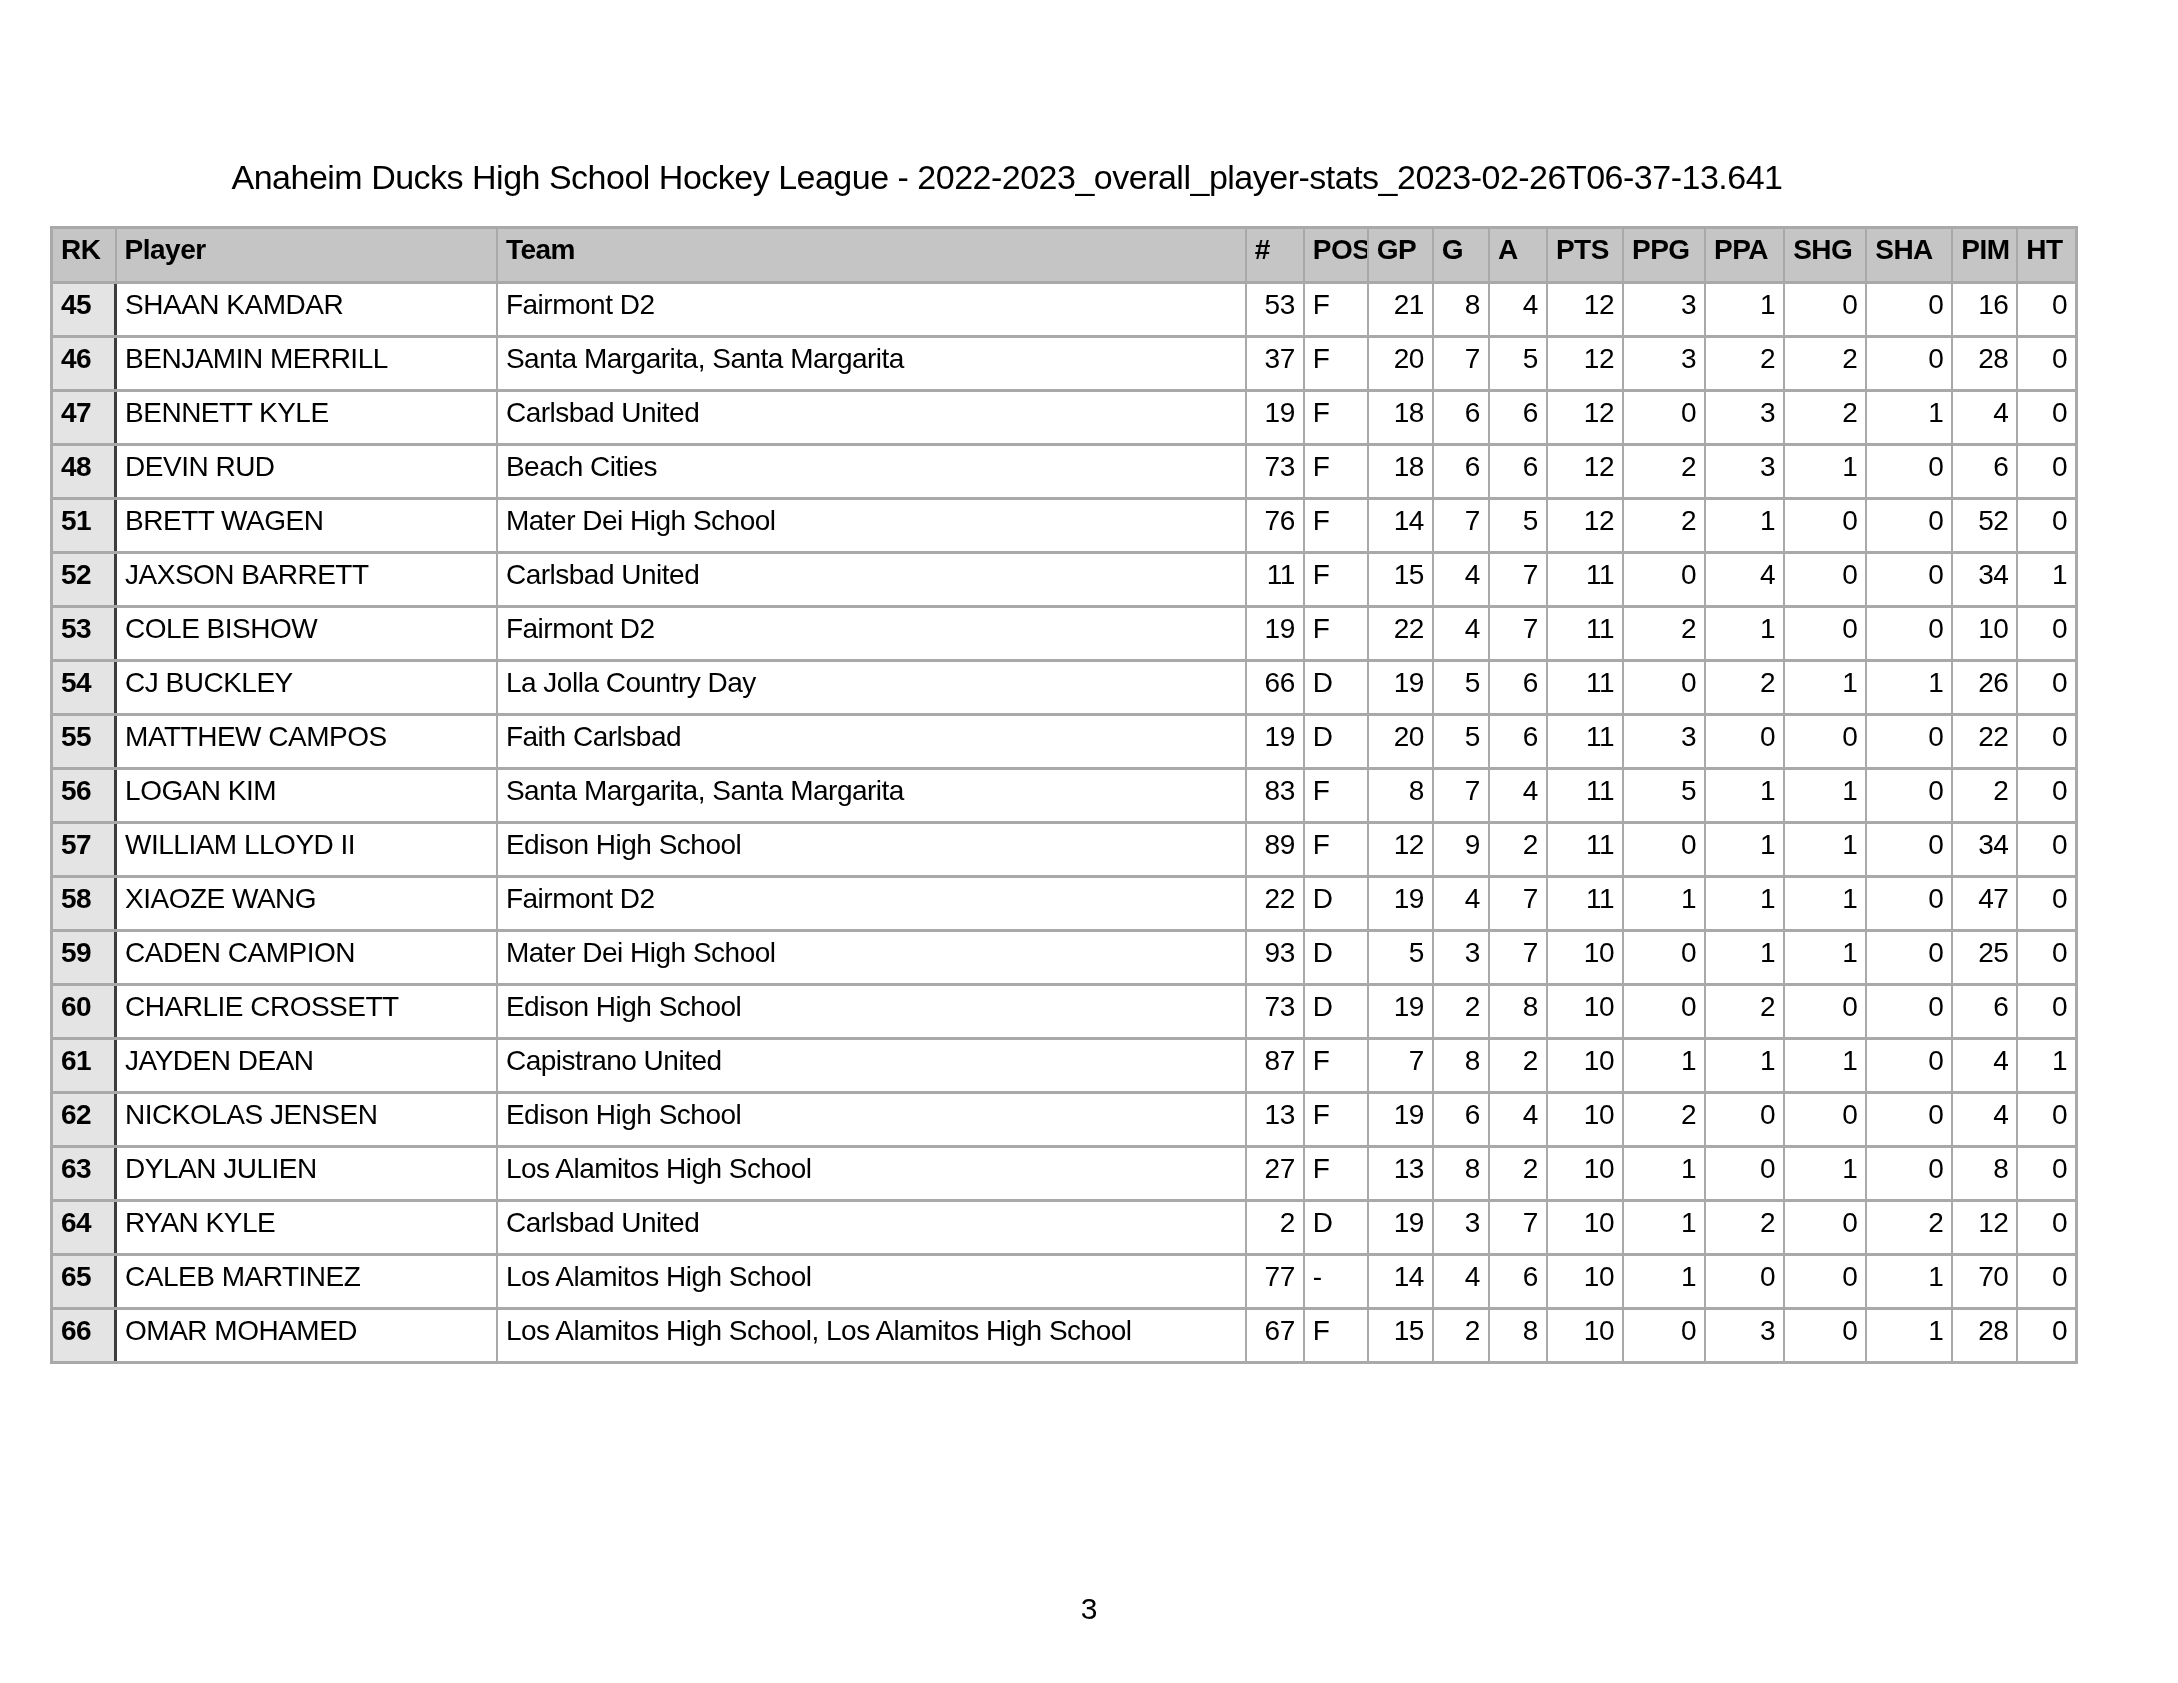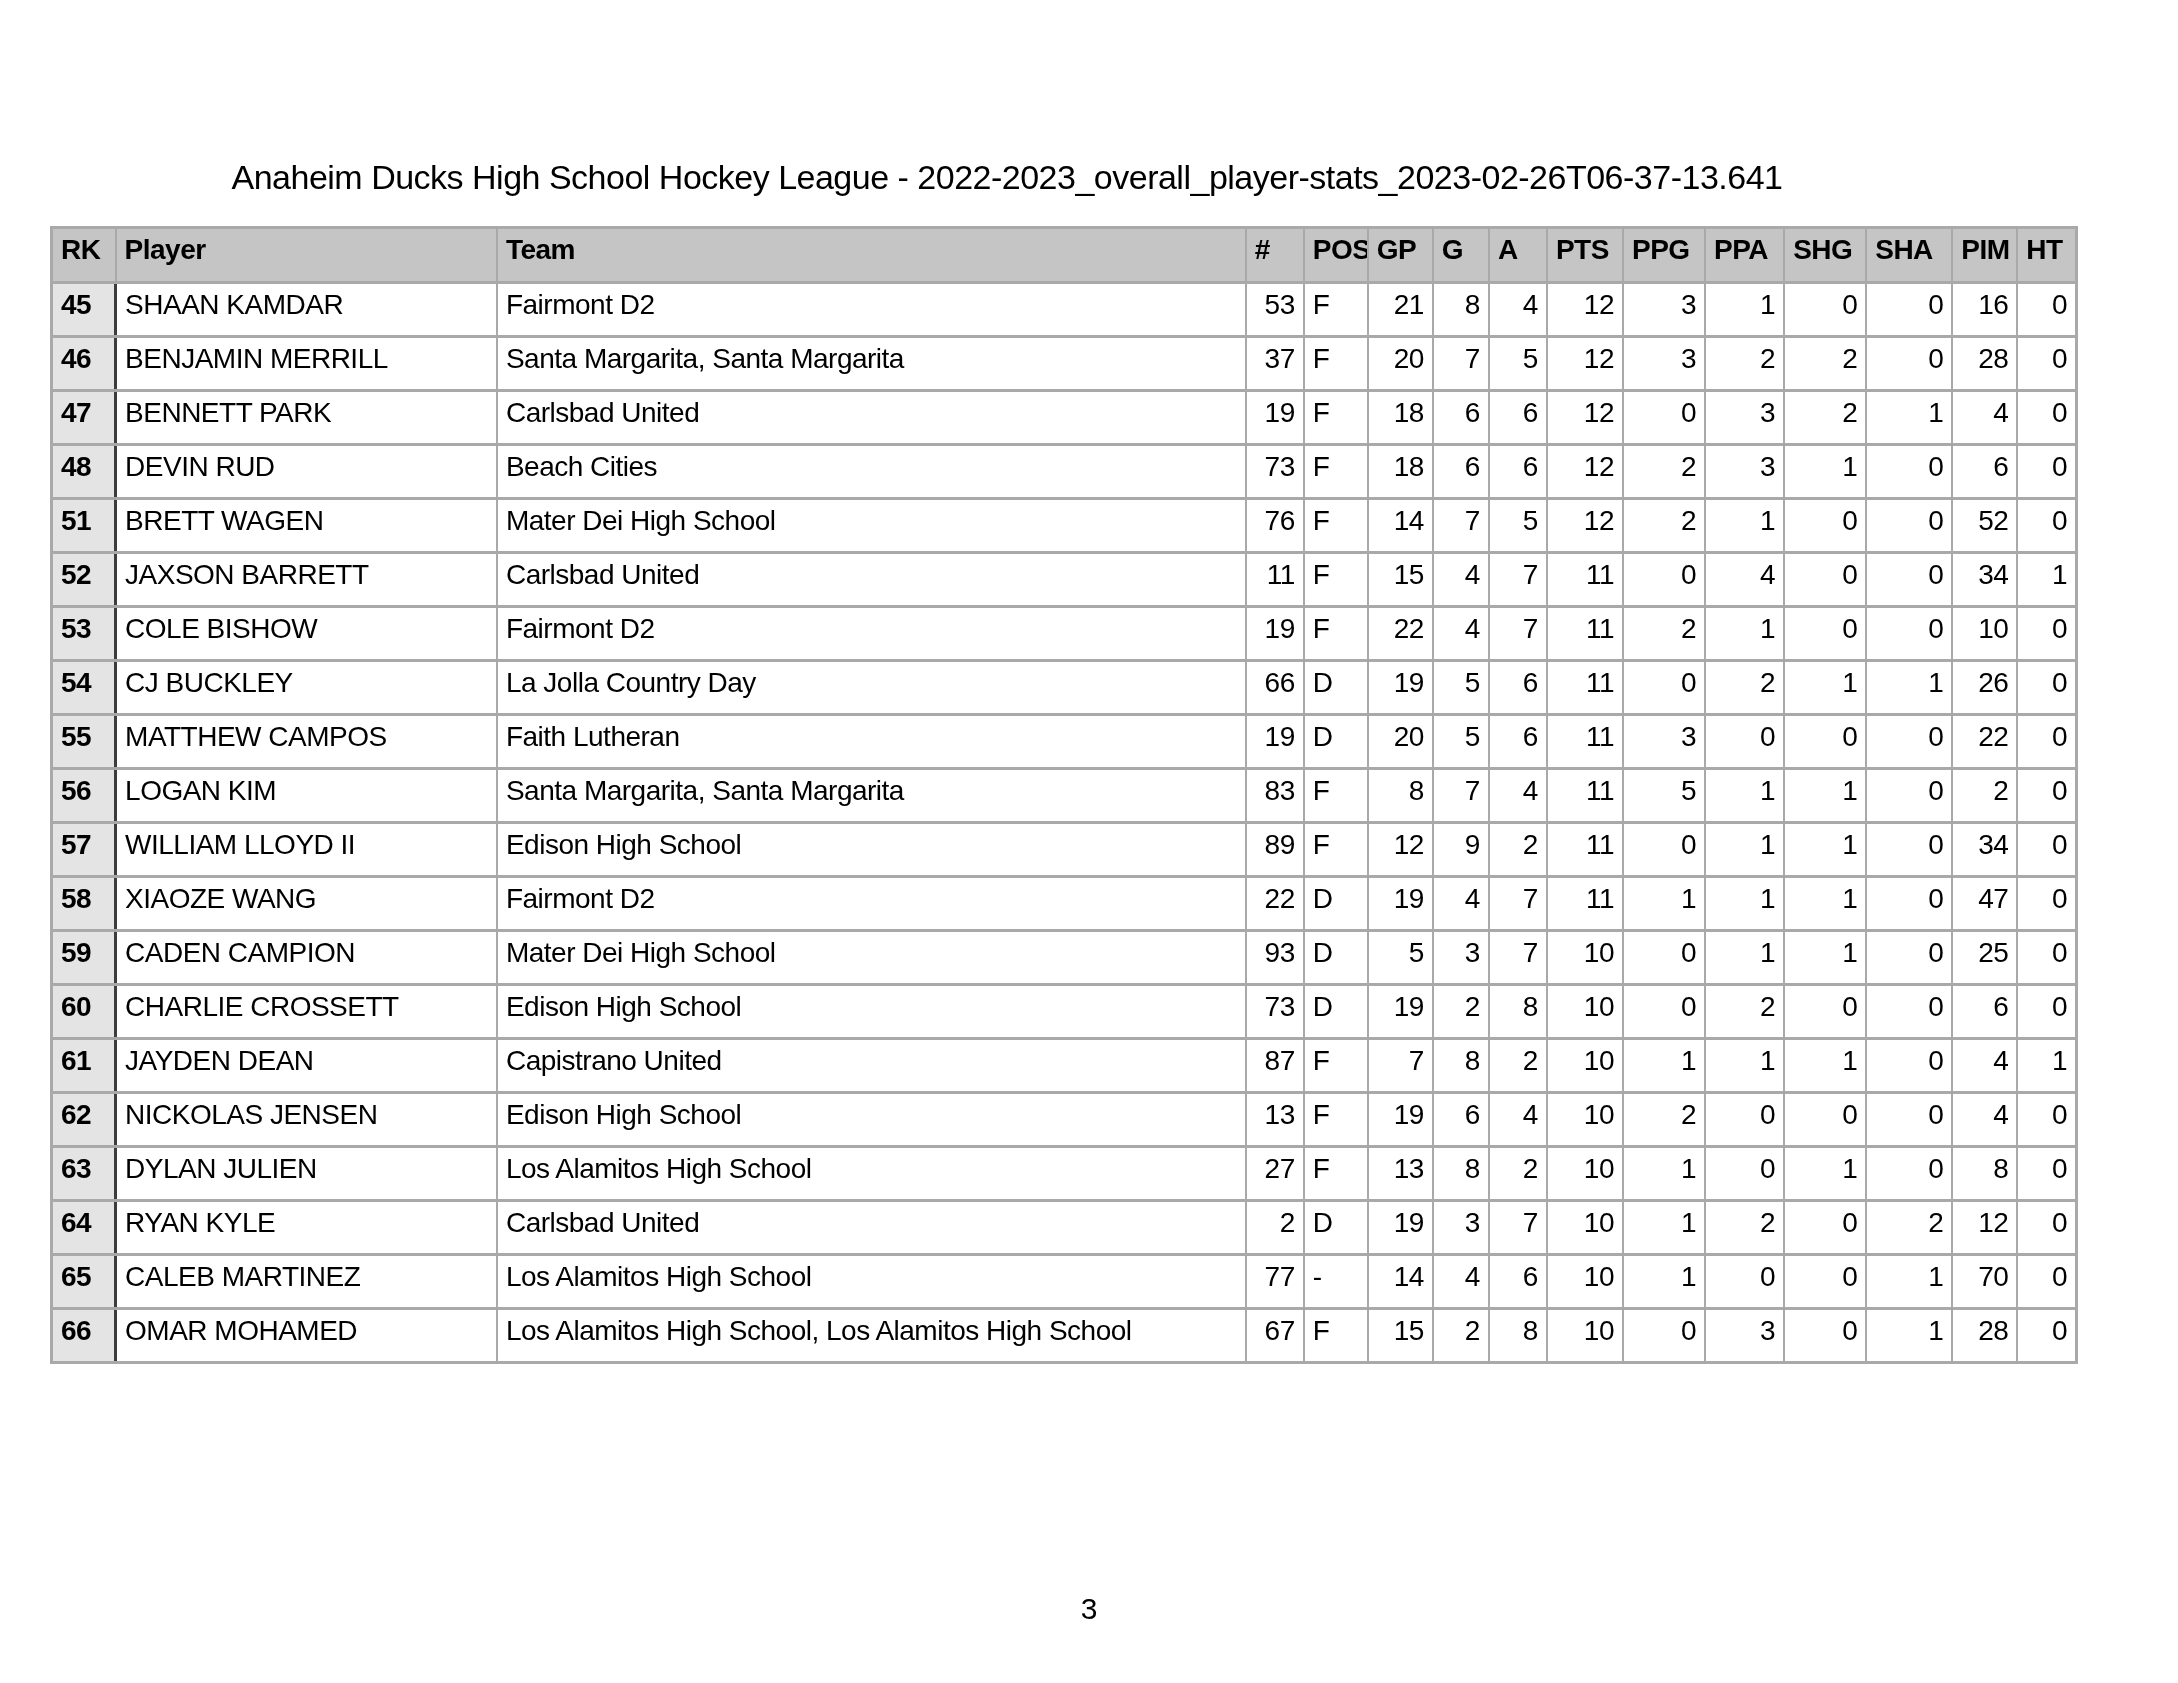--- a/index.html
+++ b/index.html
@@ -146,21 +146,21 @@
         <td class="num">12</td>
         <td class="num">3</td>
         <td class="num">2</td>
         <td class="num">2</td>
         <td class="num">0</td>
         <td class="num">28</td>
         <td class="num">0</td>
       </tr>
       <tr>
         <td class="rk">47</td>
-        <td class="txt">BENNETT PARK</td>
+        <td class="txt">BENNETT KYLE</td>
         <td class="txt">Carlsbad United</td>
         <td class="num">19</td>
         <td class="txt">F</td>
         <td class="num">18</td>
         <td class="num">6</td>
         <td class="num">6</td>
         <td class="num">12</td>
         <td class="num">0</td>
         <td class="num">3</td>
         <td class="num">2</td>
@@ -249,21 +249,21 @@
         <td class="num">0</td>
         <td class="num">2</td>
         <td class="num">1</td>
         <td class="num">1</td>
         <td class="num">26</td>
         <td class="num">0</td>
       </tr>
       <tr>
         <td class="rk">55</td>
         <td class="txt">MATTHEW CAMPOS</td>
-        <td class="txt">Faith Lutheran</td>
+        <td class="txt">Faith Carlsbad</td>
         <td class="num">19</td>
         <td class="txt">D</td>
         <td class="num">20</td>
         <td class="num">5</td>
         <td class="num">6</td>
         <td class="num">11</td>
         <td class="num">3</td>
         <td class="num">0</td>
         <td class="num">0</td>
         <td class="num">0</td>

